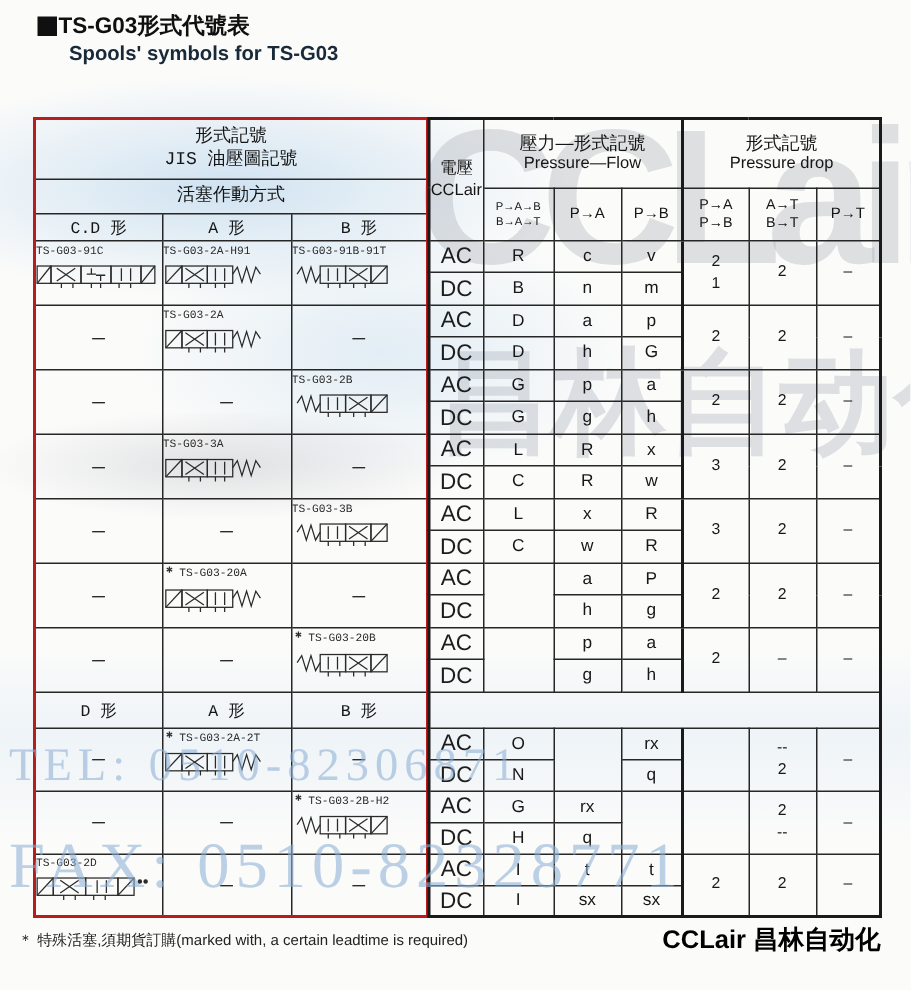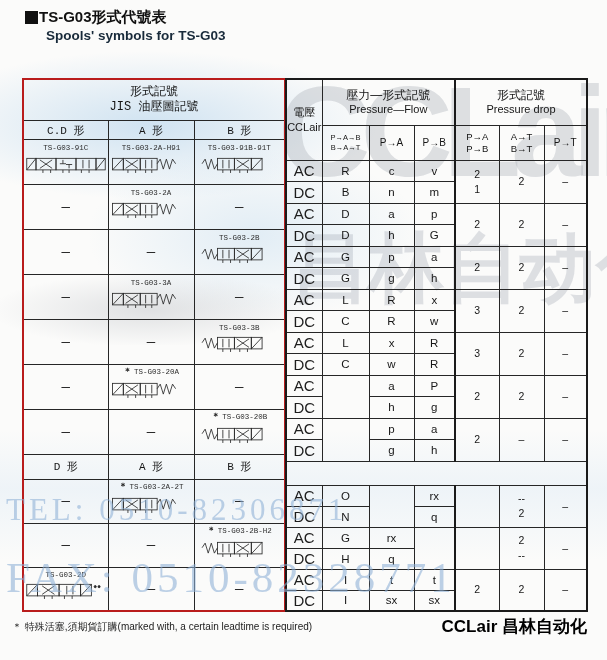--- a/index.html
+++ b/index.html
@@ -42,21 +42,21 @@
   .arrowhdr{font-size:10px;color:#151515;}
   .voltc div{font-size:11px;line-height:1.3;color:#151515;}
   .acdc{font-size:15px;color:#1d1d1d;}
   .val{font-size:11.5px;color:#171717;}
   .mline div{font-size:10.5px;line-height:1.4;color:#171717;}
   .dash{font-size:14px;color:#2a2a2a;}
   .dropsep{border-left:2px solid #1a1a1a !important;}
   .bandcell{font-size:11px;color:#151515;}
   .symlabel{font-size:7.5px;color:#2c2c2c;white-space:nowrap;line-height:1.1;margin-top:1px;}
   .symlabel .star{font-size:9px;font-weight:bold;margin-right:2px;}
-  .symwrap{display:flex;flex-direction:column;align-items:center;justify-content:center;}
+  .symwrap{display:flex;flex-direction:column;align-items:flex-start;justify-content:center;}
 
   
   .footnote{position:absolute;left:12px;top:620px;font-size:10px;color:#222;z-index:4;}
   .brand{position:absolute;right:20px;top:615px;font-size:17px;font-weight:bold;color:#000;z-index:4;}
 </style>
 </head>
 <body>
 
 <div class="page">
 
@@ -79,20 +79,23 @@
           <col style="width:85px">
           <col style="width:86px">
           <col style="width:91px">
         </colgroup>
       <tbody id="left-body">
         <tr class="lh1">
           <td colspan="3" class="hdr">
             <div>形式記號</div>
             <div>JIS 油壓圖記號</div>
           </td>
+        </tr>
+        <tr class="lh2">
+          <td colspan="3" class="hdr">活塞作動方式</td>
         </tr>
         <tr class="lh3">
           <td class="colhdr">C.D 形</td>
           <td class="colhdr">A 形</td>
           <td class="colhdr">B 形</td>
         </tr>
       <tr class="grpA">
             <td>
               <div class="symwrap">
                 <div class="symlabel"><span>TS-G03-91C</span></div>

